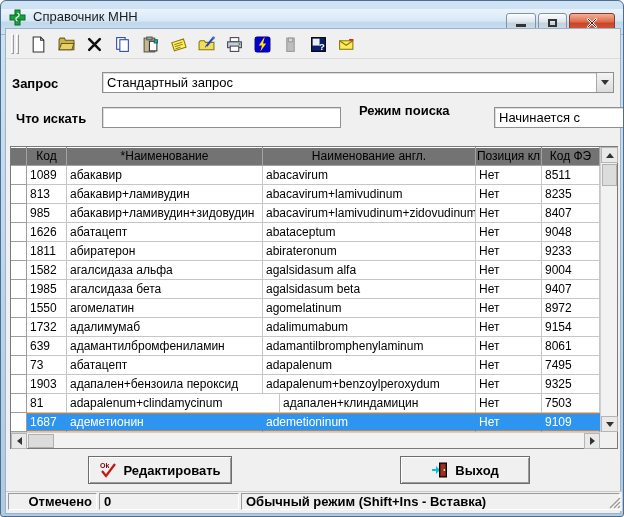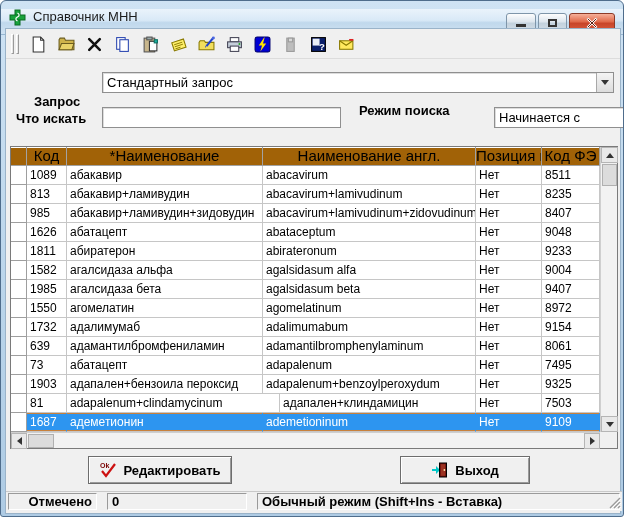--- a/index.html
+++ b/index.html
@@ -79,23 +79,23 @@
   }
 
   
   .grid{
     position:absolute; left:4px; top:117px; width:608px; height:303px;
     background:#fff; border:1px solid #7a7a7a;
   }
   .grid-main{ position:absolute; left:0; top:0; width:589px; height:285px; overflow:hidden; }
   .ghrow{ display:flex; height:19px; }
   .gh{
-    background:#a16207; border-right:1px solid #a2a2a2; border-bottom:1px solid #a2a2a2;
+    background:#737373; border-right:1px solid #a2a2a2; border-bottom:1px solid #a2a2a2;
     box-shadow:inset 0 1px 0 #fff;
-    font-size:15px; color:#000; text-align:center; line-height:18px;
+    font-size:12px; color:#000; text-align:center; line-height:18px;
     white-space:nowrap; overflow:hidden;
   }
   .grow{ display:flex; height:19px; background:#fff; }
   .gc{
     font-size:12px; color:#000; line-height:18px; padding-left:3px;
     border-right:1px solid #c6c6c6; border-bottom:1px solid #c6c6c6;
     white-space:nowrap; overflow:hidden;
   }
   .gc.selcell{ background:#fff; border-right:1px solid #9e9e9e; border-bottom:1px solid #9e9e9e; padding:0; }
   .grow.sel .gc:not(.selcell){
@@ -123,21 +123,21 @@
     display:flex; align-items:center; justify-content:center; gap:6px;
     font-size:13px; font-weight:bold; color:#000;
   }
   .btn-edit{ left:82px; width:144px; }
   .btn-exit{ left:394px; width:130px; }
   .pbtn svg{ width:18px; height:18px; }
 
   
   .statusbar{
     position:absolute; left:0; top:462px; width:616px; height:20px;
-    background:#f0f0f0; display:flex; gap:10px; padding:1px 2px;
+    background:#f0f0f0; display:flex; gap:2px; padding:1px 2px;
     border-top:1px solid #c9c9c9;
   }
   .spanel{
     border:1px solid; border-color:#9a9a9a #ffffff #ffffff #9a9a9a;
     font-size:13px; font-weight:bold; line-height:16px; padding:0 4px;
     white-space:nowrap; overflow:hidden; background:#f0f0f0;
   }
   .sp1{ width:89px; text-align:right; }
   .sp2{ width:140px; }
   .sp3{ flex:1; }
@@ -256,21 +256,21 @@
           <span class="tbtn">
             <svg viewBox="0 0 16 16">
               <rect x="1.5" y="4.5" width="12.5" height="8" fill="#ffe95e" stroke="#8a7a00"></rect>
               <path d="M1.5 4.5l6.2 4.2 6.3-4.2" fill="none" stroke="#8a7a00"></path>
               <rect x="10.5" y="2.8" width="4" height="1.6" fill="#d22"></rect>
             </svg>
           </span>
         </div>
     </div>
 
-    <span class="lbl" style="left:28px; top:47px;margin-top:18px;">Запрос</span>
+    <span class="lbl" style="left:6px; top:47px;">Запрос</span>
     <div class="combo" style="left:96px; top:43px; width:512px;">
       <span class="val">Стандартный запрос</span>
       <span class="drop">
           <span class="tri-down"></span>
         </span>
     </div>
 
     <span class="lbl" style="left:10px; top:82px;">Что искать</span>
     <div class="edit" style="left:96px; top:78px; width:239px;">
       <input value="" style="">

